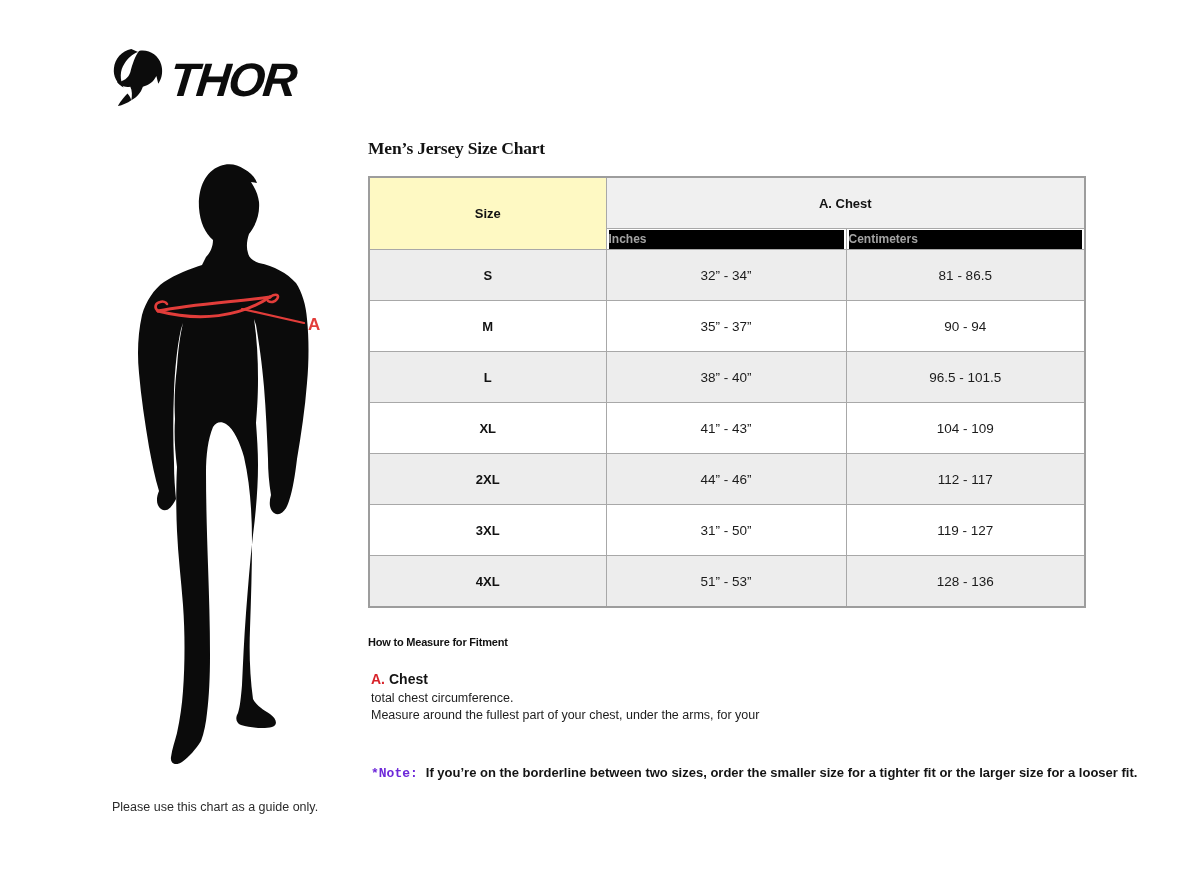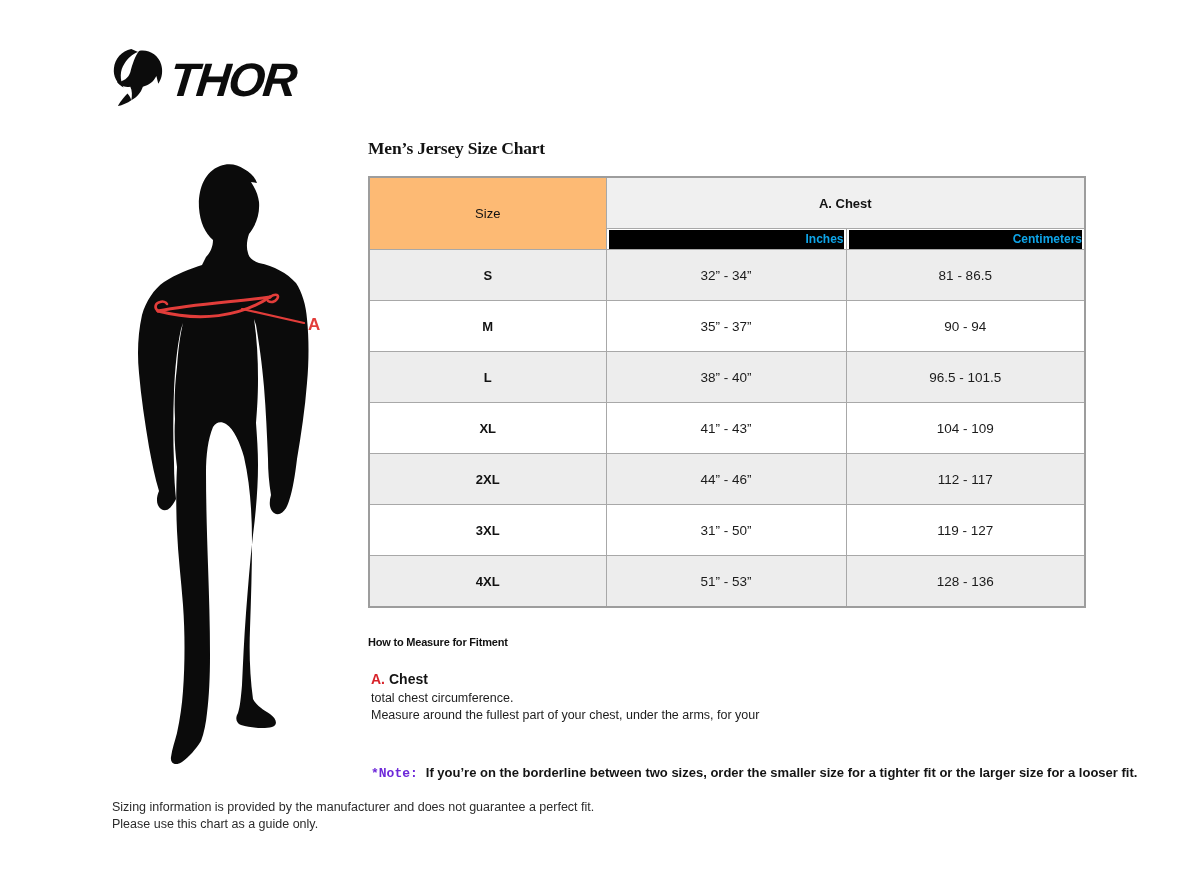--- a/index.html
+++ b/index.html
@@ -35,26 +35,26 @@
   .chart-title {
     position: absolute; left: 368px; top: 138px;
     font-size: 17.5px; font-weight: 700; letter-spacing: -0.2px; color: #121212; font-family: Liberation Serif, serif;
   }
   .size-table {
     position: absolute; left: 368px; top: 176px;
     width: 716px; border-collapse: collapse; table-layout: fixed;
     border: 2px solid #9d9d9d;
   }
   .size-table td, .size-table th { border: 1px solid #a8a8a8; text-align: center; padding: 0; }
-  .size-table th.h-size { background: #fdba74; font-size: 13px; font-weight: 400; color: #121212; }
+  .size-table th.h-size { background: #fef9c3; font-size: 13px; font-weight: 700; color: #121212; }
   .size-table th.h-group { background: #f0f0f0; font-size: 13px; font-weight: 700; color: #121212; height: 50px; }
   .size-table td.unit-cell { height: 20px; background: #ffffff; padding: 0 2px; }
   .unit-bar {
-    background: #000000; color: #0ea5e9; height: 19px; line-height: 19px;
-    font-size: 12px; font-weight: 700; text-align: right;
+    background: #000000; color: #a3a3a3; height: 19px; line-height: 19px;
+    font-size: 12px; font-weight: 700; text-align: left;
   }
   .size-table td.cell { height: 50px; font-size: 13.5px; color: #1b1b1b; }
   .size-table td.size-cell { font-weight: 700; font-size: 13px; color: #121212; }
   .size-table tr.alt td { background: #ededed; }
   .size-table tr.plain td { background: #ffffff; }
 
   
   .measure-title {
     position: absolute; left: 368px; top: 636px;
     font-size: 11px; font-weight: 700; letter-spacing: -0.2px; color: #121212;
@@ -197,17 +197,16 @@
   <div class="measure-desc">
     <div>total chest circumference.</div>
     <div>Measure around the fullest part of your chest, under the arms, for your</div>
   </div>
 
   <div class="note-line">
     <span class="note-prefix">*Note:</span><span>If you’re on the borderline between two sizes, order the smaller size for a tighter fit or the larger size for a looser fit.</span>
   </div>
 
   <div class="footer">
-    <div>Sizing information is provided by the manufacturer and does not guarantee a perfect fit.</div>
     <div>Please use this chart as a guide only.</div>
   </div>
 
 </div>
 
 </body></html>

